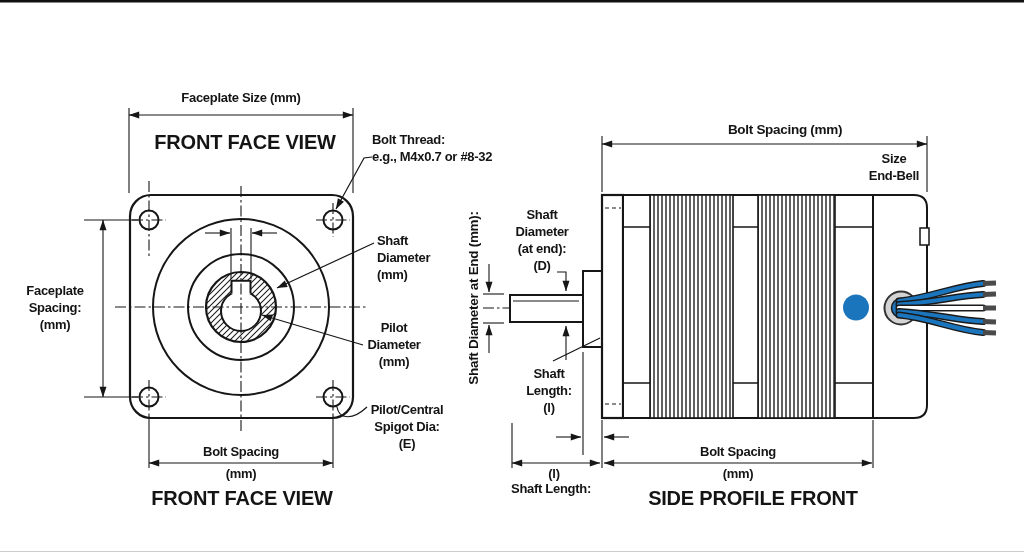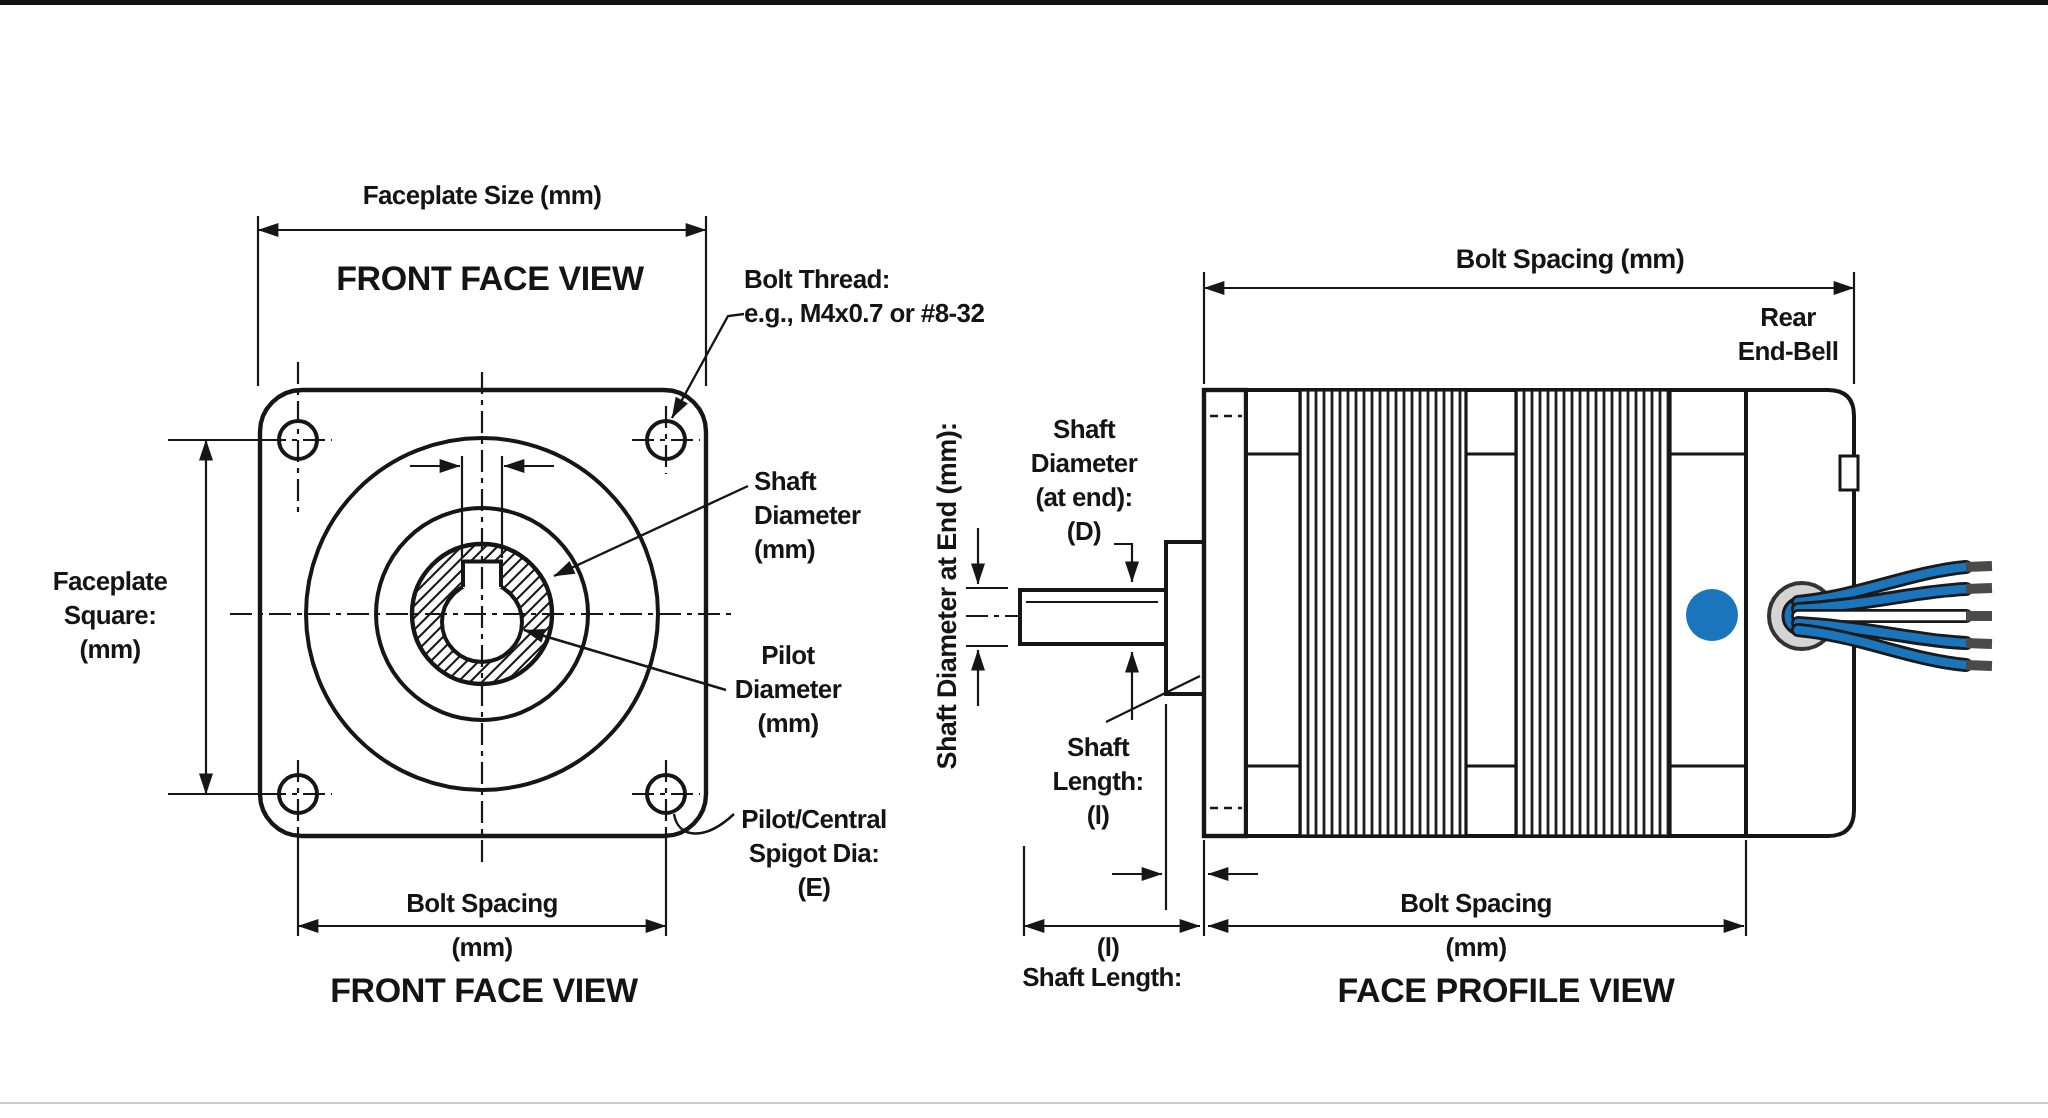--- a/index.html
+++ b/index.html
@@ -2,21 +2,21 @@
 <html><head>
 <meta charset="utf-8">
 <style>
   html,body{margin:0;padding:0;background:#ffffff;}
   .stage{position:relative;width:1024px;height:559px;background:#ffffff;overflow:hidden;
          font-family:"Liberation Sans",sans-serif;}
   .stage svg{position:absolute;left:0;top:0;}
   .lbl{position:absolute;font:bold 13px/1.3 "Liberation Sans",sans-serif;color:#141414;
        letter-spacing:-0.3px;white-space:pre-line;}
   .c{transform:translateX(-50%);text-align:center;}
-  .t{font-size:17px;letter-spacing:-0.2px;}
+  .t{font-size:20px;letter-spacing:-0.2px;}
   .rot{transform:translate(-50%,-50%) rotate(-90deg);white-space:nowrap;font-size:13.5px;}
   .s135{font-size:13.5px;padding-left:40px;}
 </style>
 </head>
 <body>
 
 <div class="stage">
 <svg width="1024" height="559" viewBox="0 0 1024 559">
   <defs>
     <marker id="arr" markerUnits="userSpaceOnUse" markerWidth="12" markerHeight="10" refX="11" refY="5" orient="auto-start-reverse">
@@ -154,35 +154,35 @@
   <div class="lbl" style="left:377px;top:233px;">Shaft
 Diameter
 (mm)</div>
   <div class="lbl c" style="left:394px;top:320px;">Pilot
 Diameter
 (mm)</div>
   <div class="lbl c" style="left:407px;top:377px;margin-top:25px;">Pilot/Central
 Spigot Dia:
 (E)</div>
   <div class="lbl c" style="left:55px;top:283px;">Faceplate
-Square:
+Spacing:
 (mm)</div>
   <div class="lbl c" style="left:241px;top:444px;">Bolt Spacing</div>
   <div class="lbl c" style="left:241px;top:466px;">(mm)</div>
   <div class="lbl c t" style="left:242px;top:485px;">FRONT FACE VIEW</div>
 
   <div class="lbl c s135" style="left:765px;top:121px;">Bolt Spacing (mm)</div>
-  <div class="lbl c" style="left:894px;top:151px;">Rear
+  <div class="lbl c" style="left:894px;top:151px;">Size
 End-Bell</div>
   <div class="lbl rot" style="left:474px;top:298px;">Shaft Diameter at End (mm):</div>
   <div class="lbl c" style="left:542px;top:207px;">Shaft
 Diameter
 (at end):
 (D)</div>
   <div class="lbl c" style="left:549px;top:366px;">Shaft
 Length:
 (l)</div>
   <div class="lbl c" style="left:551px;top:444px;margin-top:37px;">Shaft Length:</div>
   <div class="lbl c" style="left:554px;top:466px;">(l)</div>
   <div class="lbl c" style="left:738px;top:444px;">Bolt Spacing</div>
   <div class="lbl c" style="left:738px;top:466px;">(mm)</div>
-  <div class="lbl c t" style="left:753px;top:485px;">FACE PROFILE VIEW</div>
+  <div class="lbl c t" style="left:753px;top:485px;">SIDE PROFILE FRONT</div>
 </div>
 
 </body></html>

